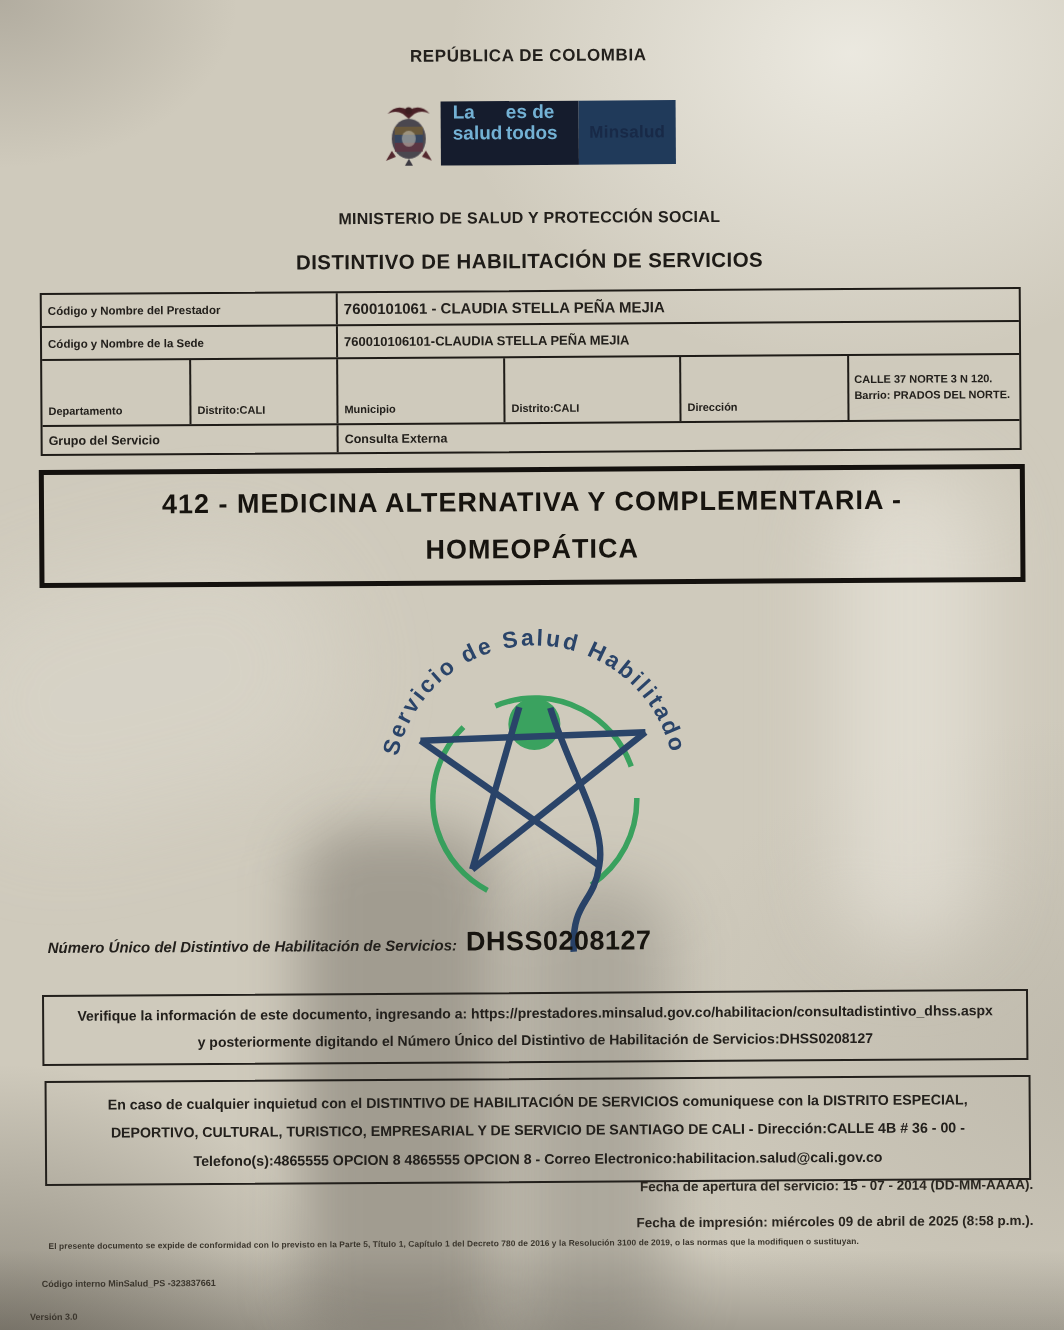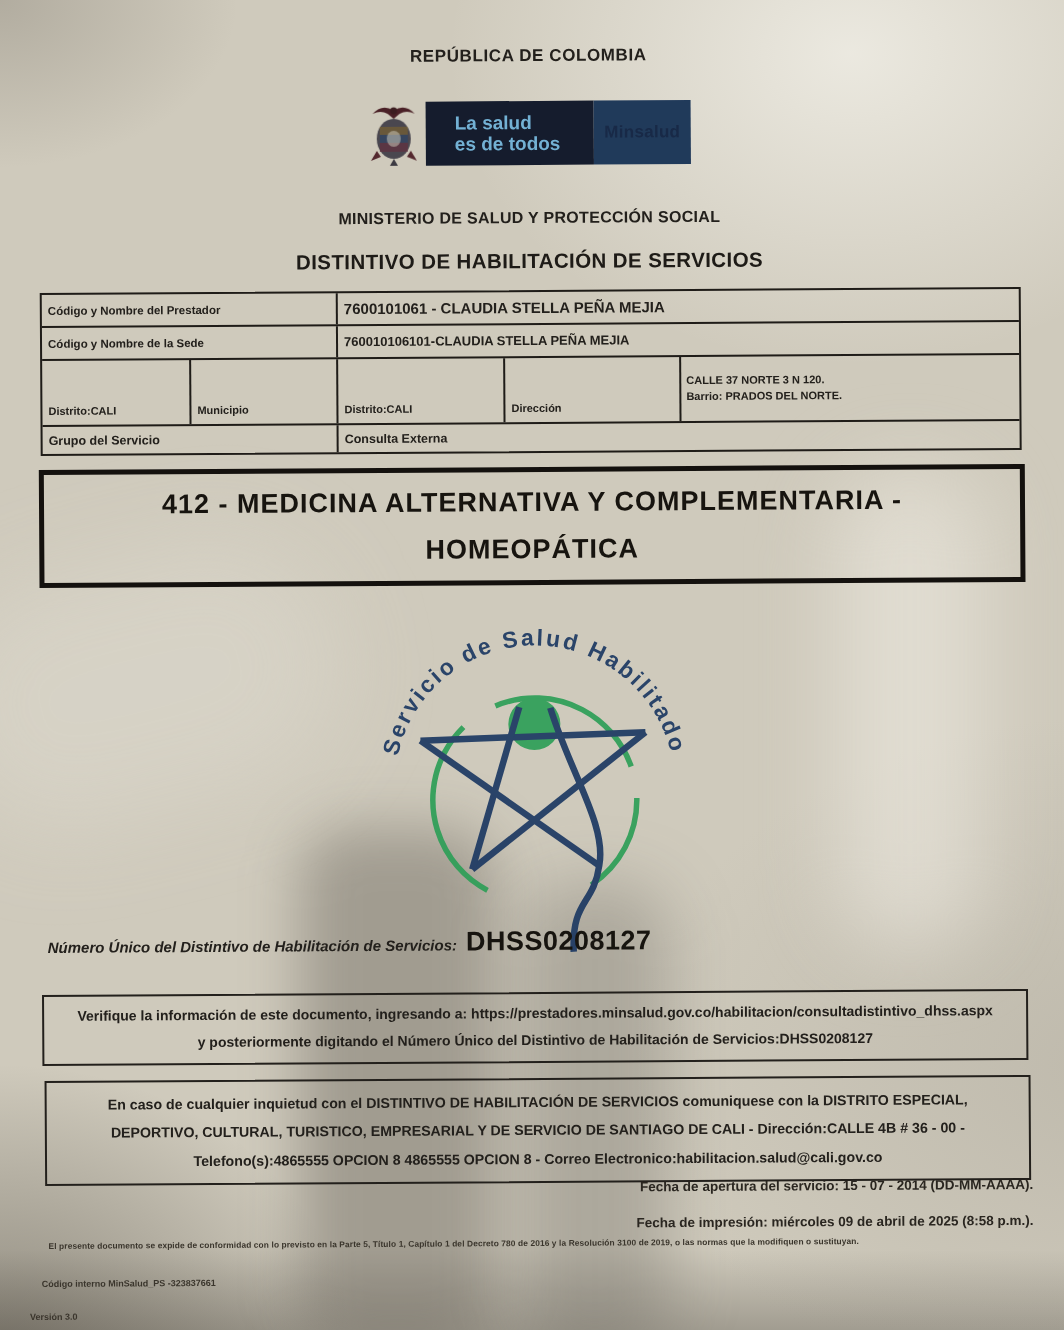--- a/index.html
+++ b/index.html
@@ -19,23 +19,23 @@
   .abs{position:absolute;}
   .ctr{width:100%;text-align:center;}
 
   .republic{font-size:17px;font-weight:bold;letter-spacing:.6px;color:#23201c;}
   .ministry{font-size:16px;font-weight:bold;letter-spacing:.3px;color:#23201c;}
   .doctitle{font-size:20.5px;font-weight:bold;letter-spacing:.4px;color:#1e1b17;}
 
   .logo-row{top:100px;left:0;width:100%;display:flex;justify-content:center;align-items:center;gap:5px;}
   .coat{filter:blur(.6px);}
   .banner{display:flex;height:64px;filter:saturate(.9);}
-  .banner-left{width:168px;background:#141c2f;color:#6db2d9;font-weight:bold;
-    font-size:19px;line-height:1.12;display:flex;flex-direction:column;justify-content:center;
-    padding-left:29px;box-sizing:border-box;}
+  .banner-left{width:138px;background:#141c2f;color:#6db2d9;font-weight:bold;
+    font-size:19px;line-height:1.12;display:flex;flex-direction:row;justify-content:center;
+    padding-left:12px;box-sizing:border-box;}
   .banner-right{width:97px;background:#1e3a5e;color:#16294a;font-weight:bold;font-size:17px;
     display:flex;align-items:center;justify-content:center;letter-spacing:.3px;}
 
   .ptable{left:42px;top:290px;width:981px;border:2.5px solid #1f1c18;box-sizing:border-box;
     font-weight:bold;color:#23201c;}
   .trow{display:grid;border-bottom:2px solid #1f1c18;}
   .trow:last-child{border-bottom:none;}
   .cell{border-right:2px solid #1f1c18;padding:3px 6px;display:flex;align-items:center;box-sizing:border-box;}
   .cell:last-child{border-right:none;}
   .r12{grid-template-columns:296px 1fr;height:31px;}
@@ -111,20 +111,21 @@
   <div class="abs ptable">
     <div class="trow r12">
       <div class="cell lab">Código y Nombre del Prestador</div>
       <div class="cell v1">7600101061 - CLAUDIA STELLA PEÑA MEJIA</div>
     </div>
     <div class="trow r12">
       <div class="cell lab">Código y Nombre de la Sede</div>
       <div class="cell v2">760010106101-CLAUDIA STELLA PEÑA MEJIA</div>
     </div>
     <div class="trow r3">
+      <div class="cell">Departamento</div>
       <div class="cell">Distrito:CALI</div>
       <div class="cell">Municipio</div>
       <div class="cell">Distrito:CALI</div>
       <div class="cell">Dirección</div>
       <div class="cell addr">CALLE 37 NORTE 3 N 120. Barrio: PRADOS DEL NORTE.</div>
     </div>
     <div class="trow r4">
       <div class="cell">Grupo del Servicio</div>
       <div class="cell">Consulta Externa</div>
     </div>

